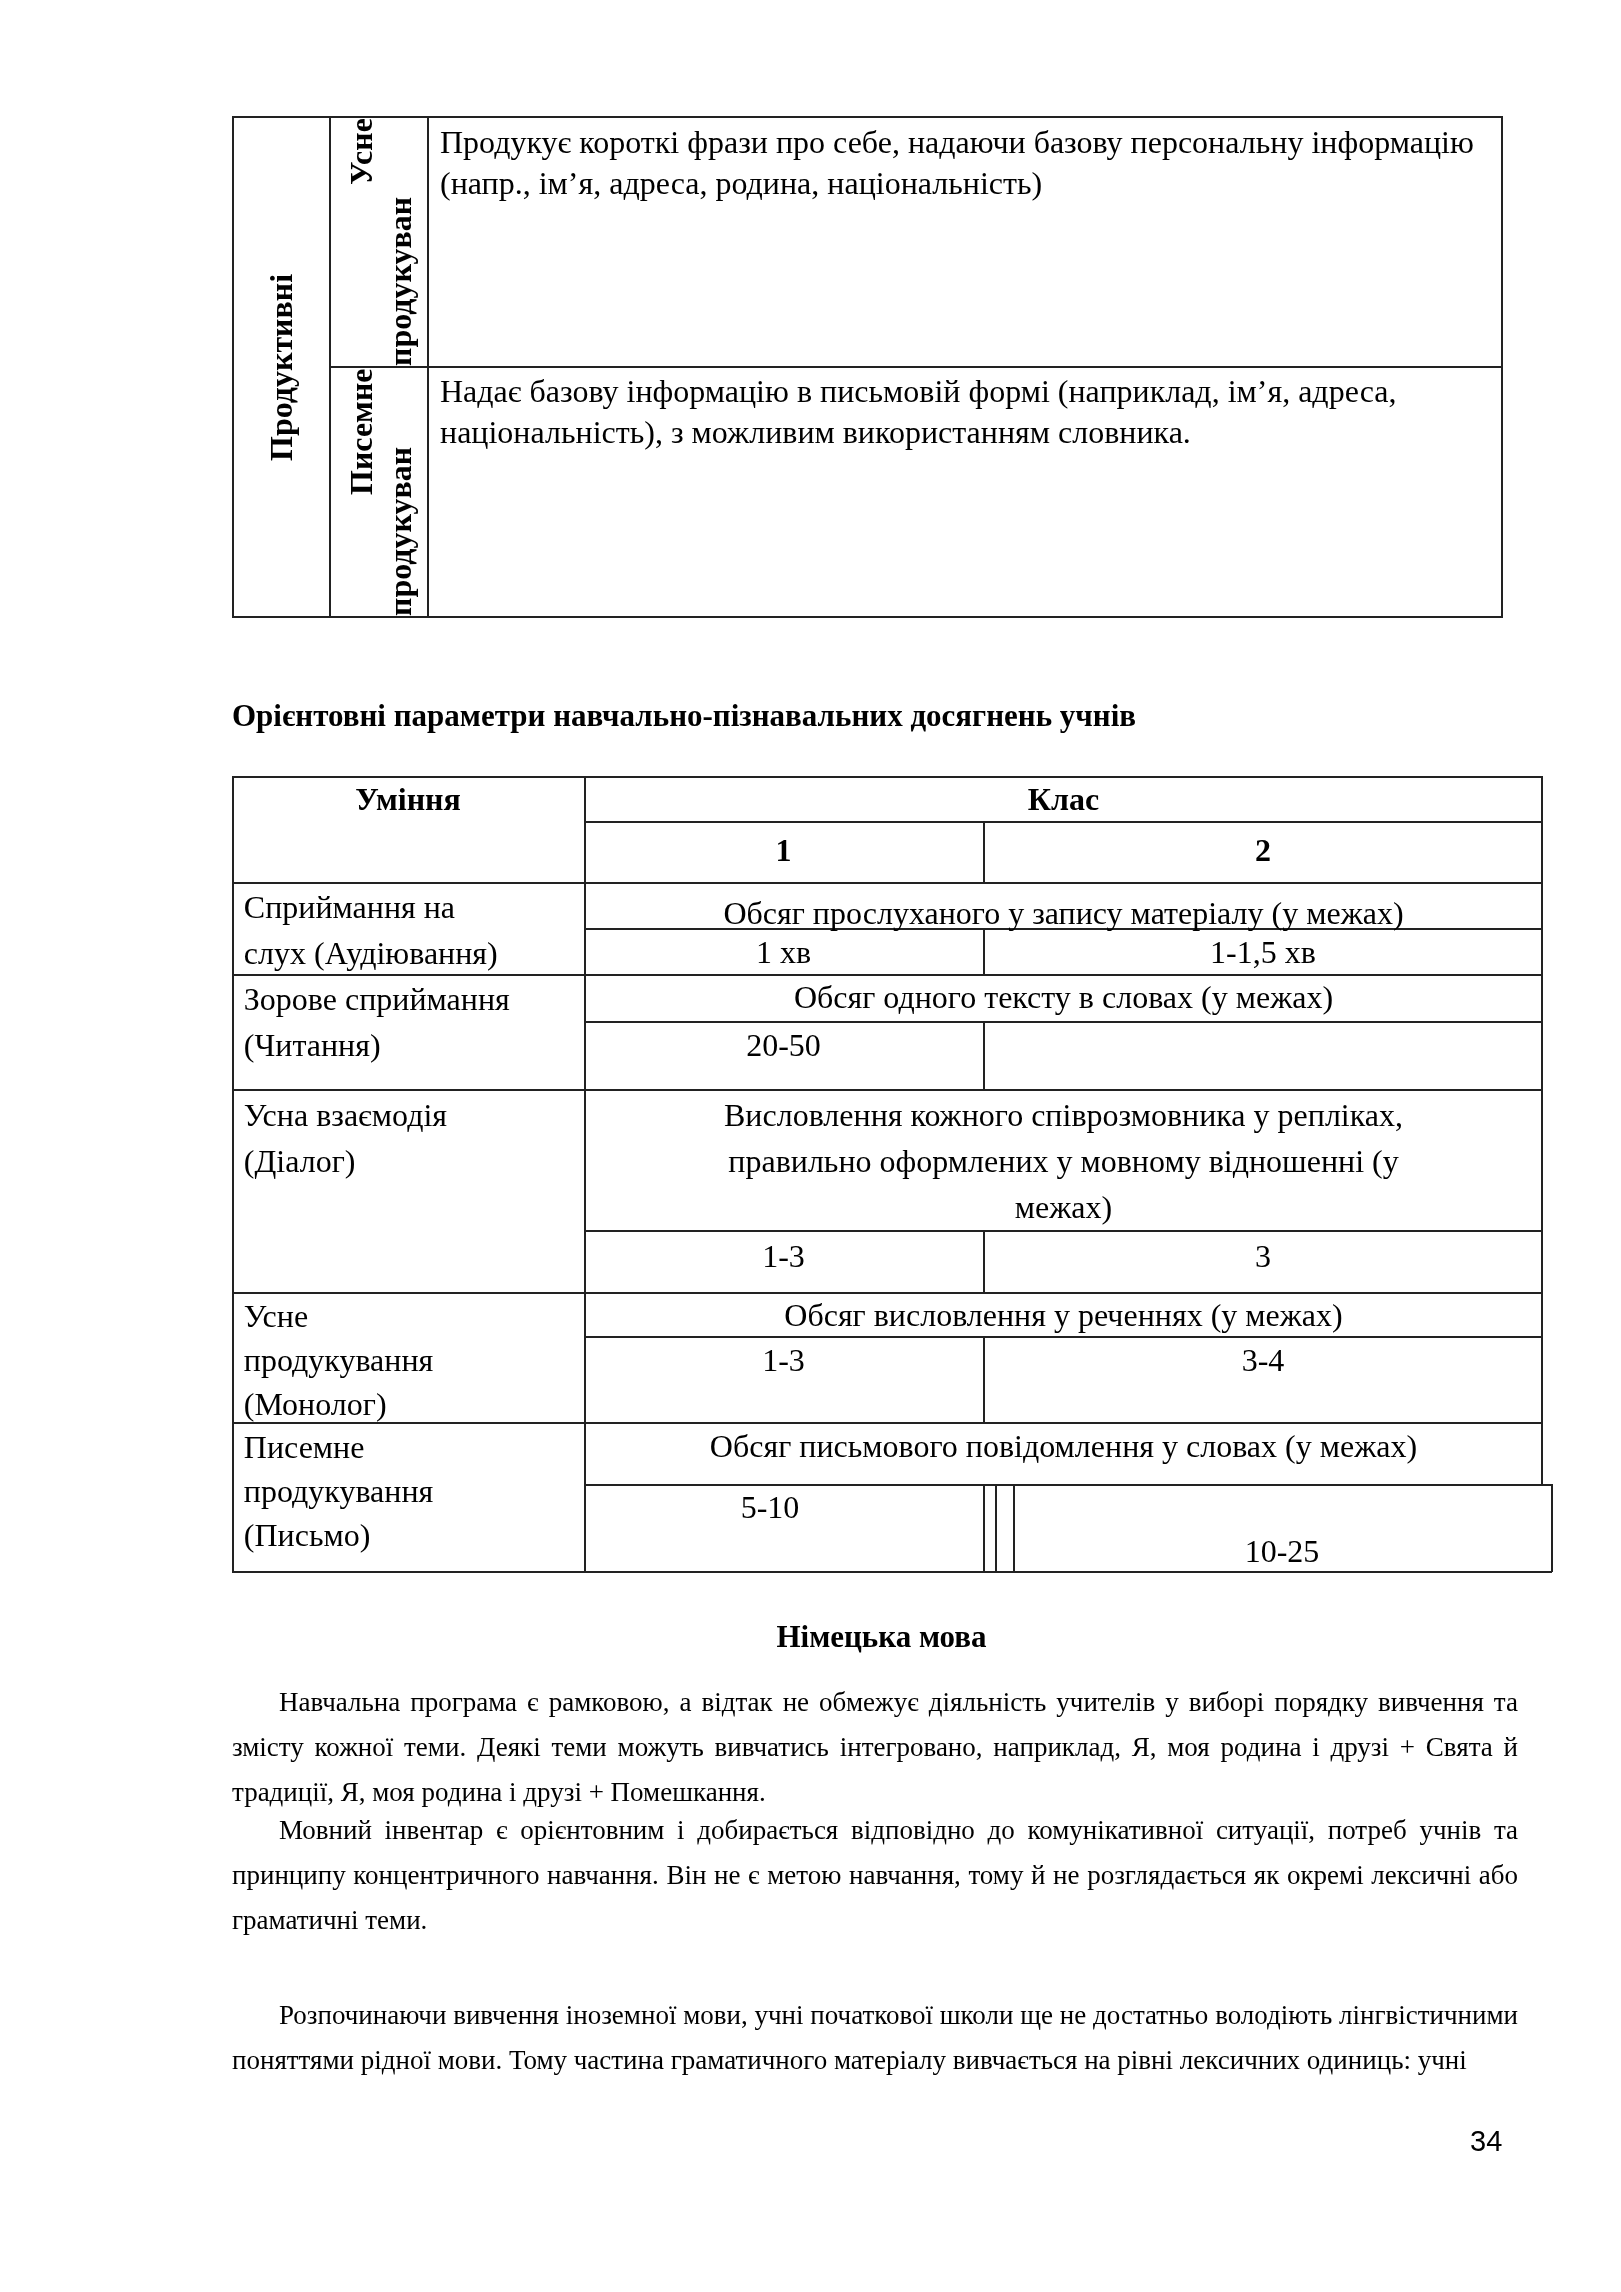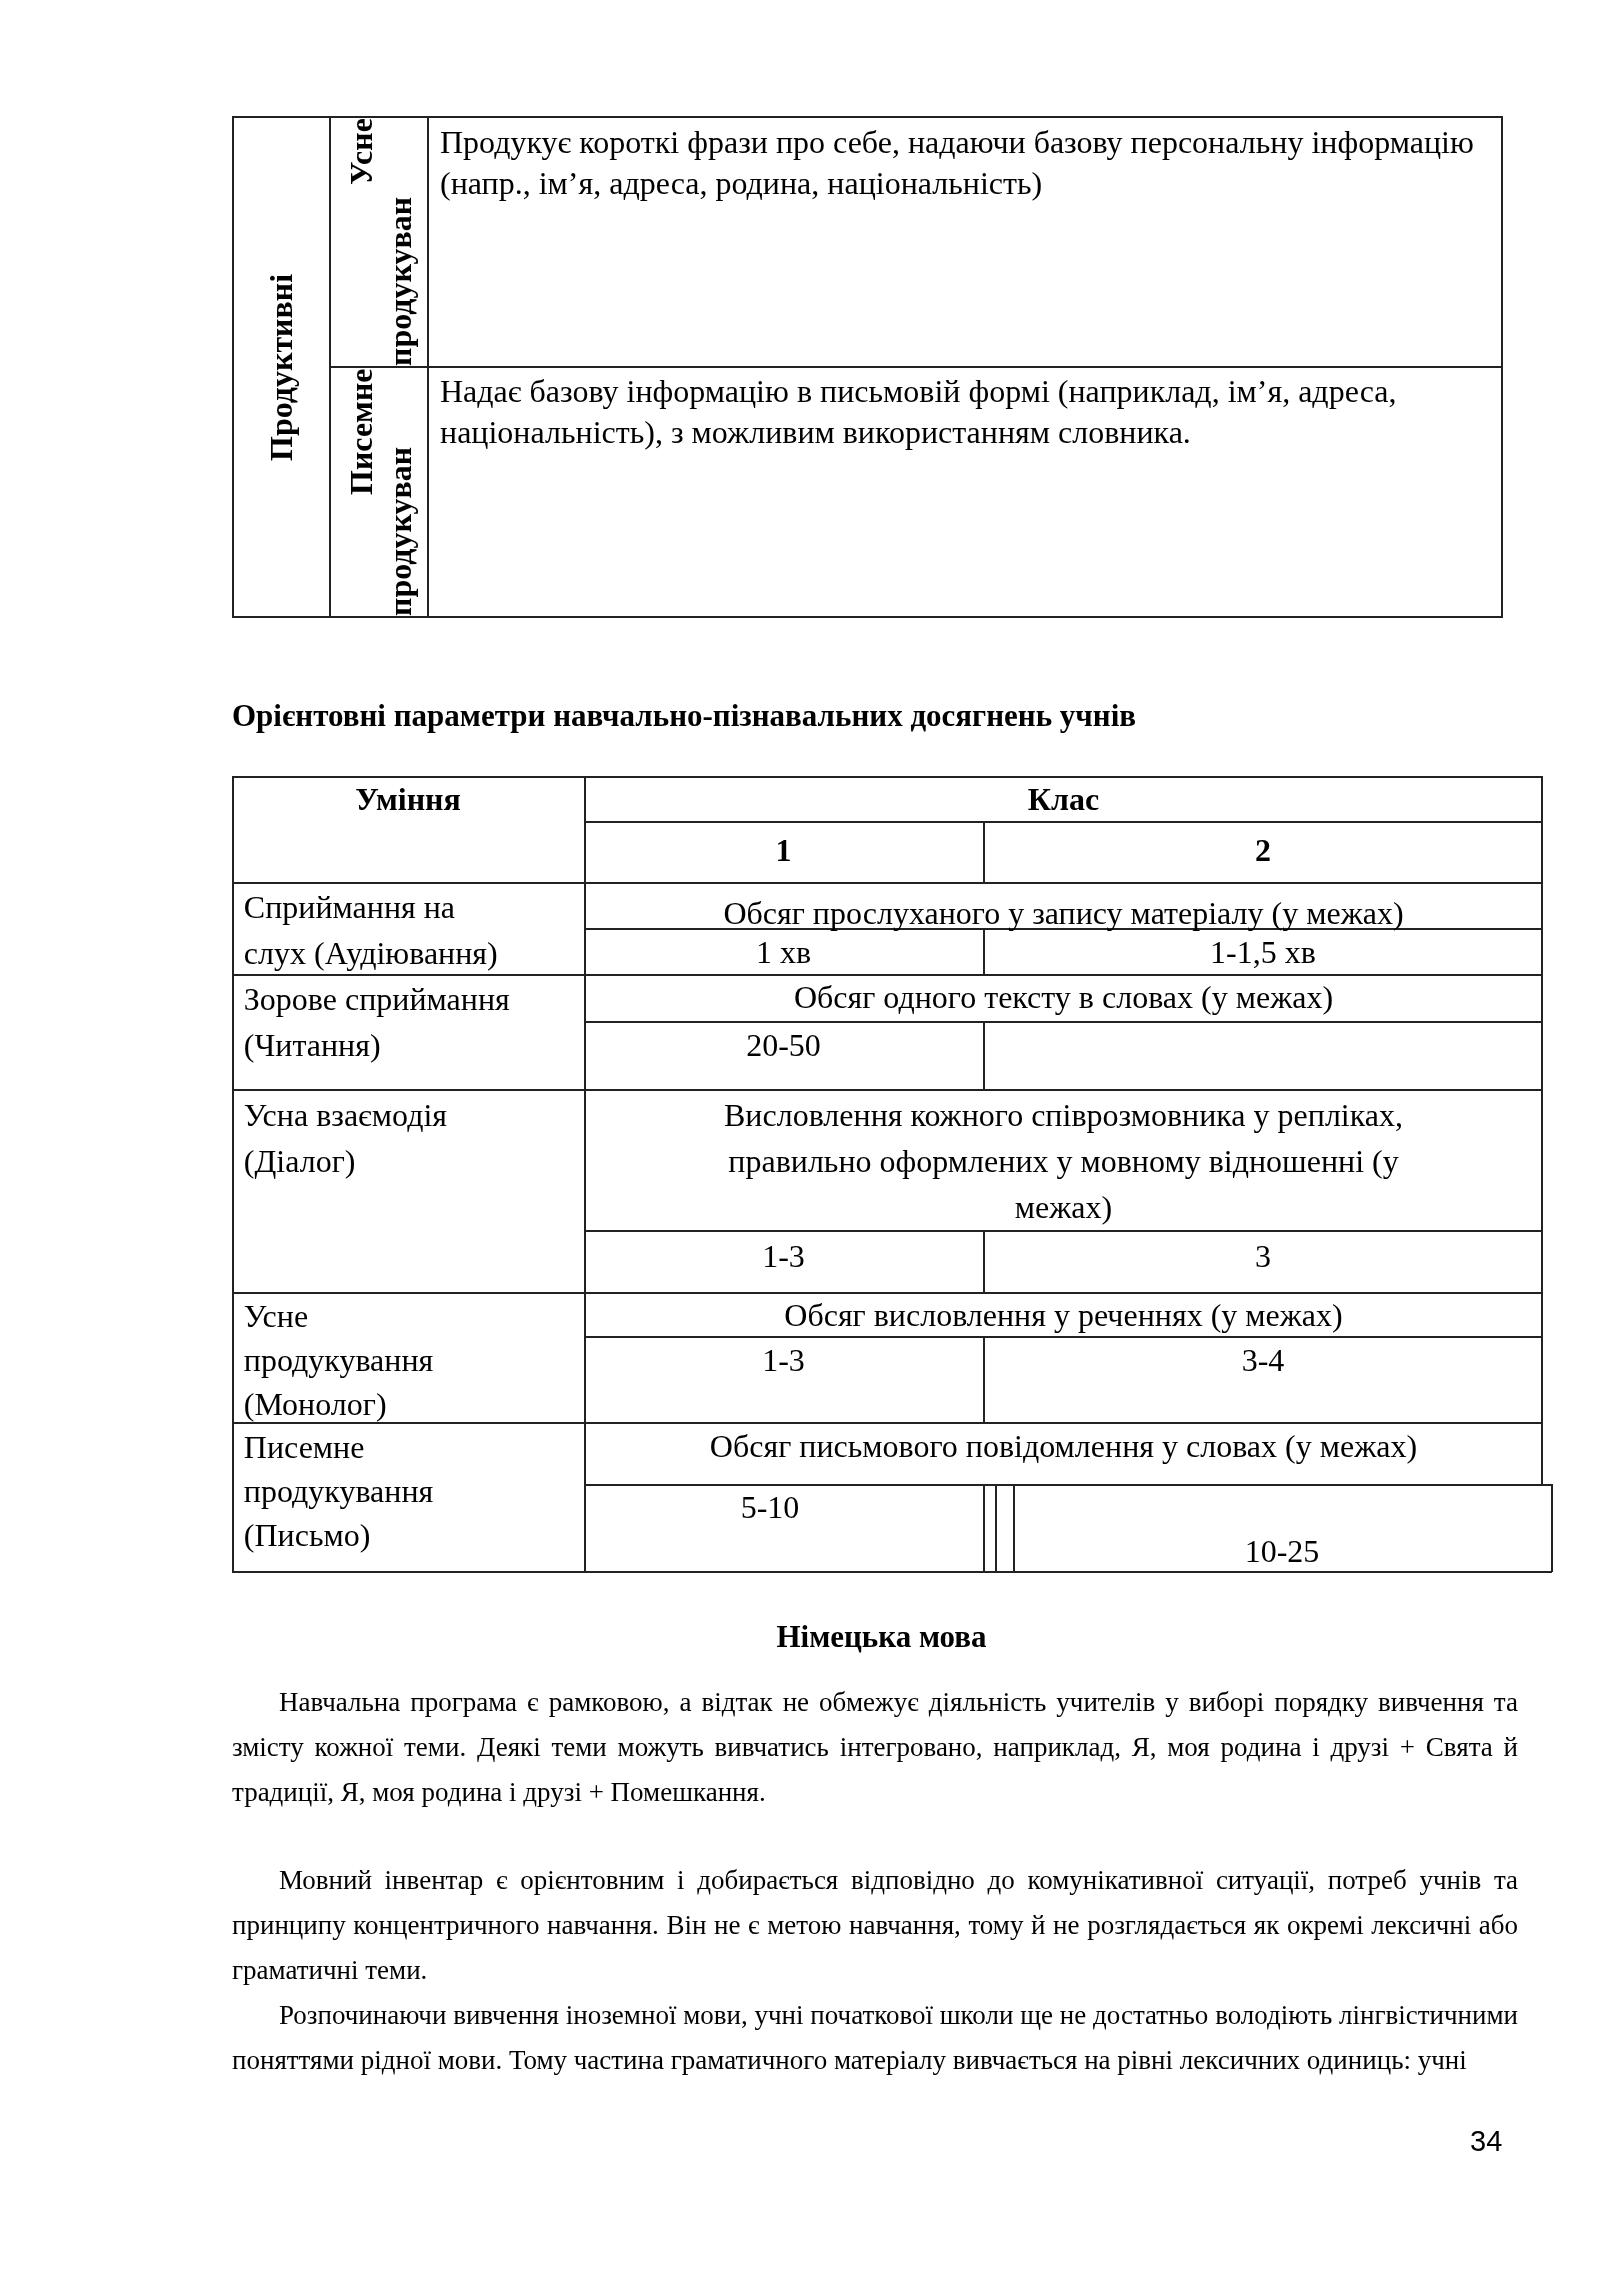--- a/index.html
+++ b/index.html
@@ -154,21 +154,21 @@
   <div class="t2txt center" style="left:352px; width:959px; top:649px;">Обсяг письмового повідомлення у словах (у межах)</div>
   <div class="t2txt center" style="left:352px; width:372px; top:710px;">5-10</div>
   <div class="t2txt center" style="left:781px; width:538px; top:710px;margin-top:44px;">10-25</div>
 </div>
 
 <div id="subheading" class="abs">Німецька мова</div>
 
 <p class="para" style="top:1680px; margin:0;">
   <span class="ind"></span><span>Навчальна програма є рамковою, а відтак не обмежує діяльність учителів у виборі порядку вивчення та змісту кожної теми. Деякі теми можуть вивчатись інтегровано, наприклад, Я, моя родина і друзі + Свята й традиції, Я, моя родина і друзі + Помешкання.</span>
 </p>
-<p class="para" style="top:1858px; margin:0;">
+<p class="para" style="top:1808px; margin:0;">
   <span class="ind"></span><span>Мовний інвентар є орієнтовним і добирається відповідно до комунікативної ситуації, потреб учнів та принципу концентричного навчання. Він не є метою навчання, тому й не розглядається як окремі лексичні або граматичні теми.</span>
 </p>
 <p class="para" style="top:1993px; margin:0;">
   <span class="ind"></span><span>Розпочинаючи вивчення іноземної мови, учні початкової школи ще не достатньо володіють лінгвістичними поняттями рідної мови. Тому частина граматичного матеріалу вивчається на рівні лексичних одиниць: учні</span>
 </p>
 
 <div id="page-number" class="abs">34</div>
 
 
 </body></html>

